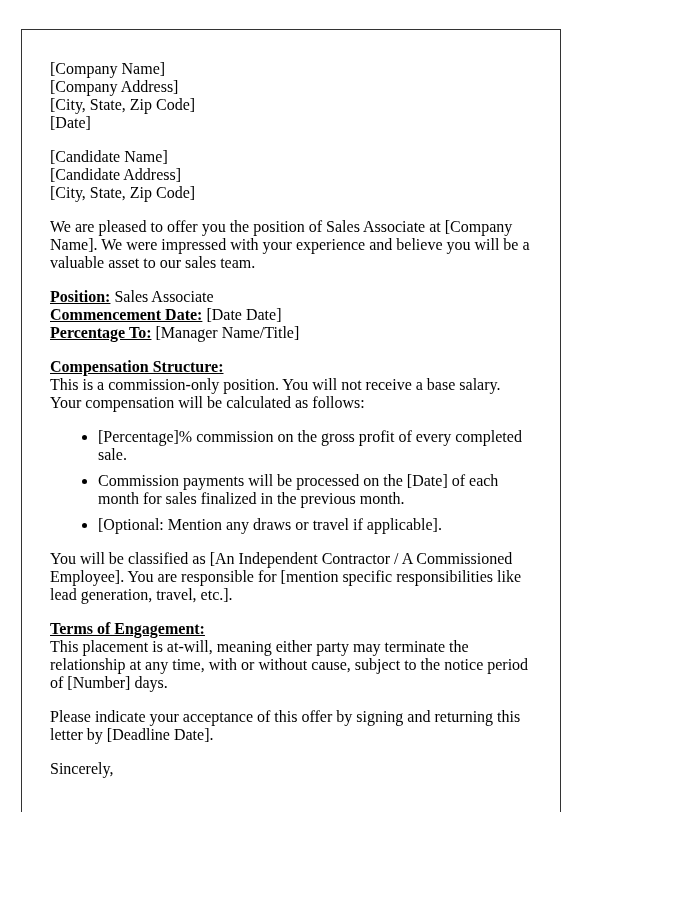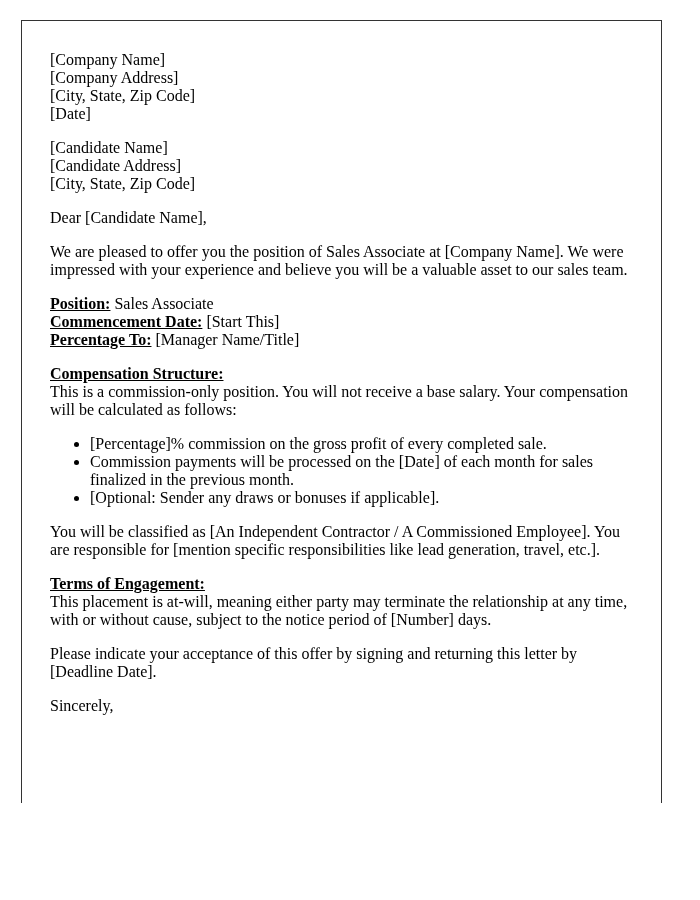--- a/index.html
+++ b/index.html
@@ -18,41 +18,41 @@
   .canvas {
     position: relative;
     width: 700px;
     height: 900px;
     background: var(--page-bg);
     overflow: hidden;
   }
   .page {
     position: absolute;
     left: 21px;
-    top: 20px;
-    width: 641px;
+    top: 29px;
+    width: 540px;
     height: 783px;
     background: var(--page-bg);
     border: 1px solid var(--page-border);
     border-bottom: none;
     padding: 14px 28px 0 28px;
     overflow: hidden;
     font-family: "Liberation Serif", "DejaVu Serif", serif;
     font-size: 16px;
     line-height: 18px;
     color: var(--text-color);
   }
   .block { margin: 16px 0; }
   .ln { display: block; }
   .bullets {
     margin: 16px 0;
     padding-left: 40px;
     list-style-type: disc;
   }
-  .bullets li { margin: 0; padding: 0; }
+  .bullets li { margin: 8px; padding: 0; }
   strong { font-weight: bold; text-decoration: underline; }
 </style>
 </head>
 <body>
 
 <div class="canvas">
   <div class="page">
 
     <p class="block">
       <span class="ln">[Company Name]</span>
@@ -60,39 +60,38 @@
       <span class="ln">[City, State, Zip Code]</span>
       <span class="ln">[Date]</span>
     </p>
 
     <p class="block">
       <span class="ln">[Candidate Name]</span>
       <span class="ln">[Candidate Address]</span>
       <span class="ln">[City, State, Zip Code]</span>
     </p>
 
-    <p class="block">Dear [Candidate Name],</p>
 
     <p class="block">We are pleased to offer you the position of Sales Associate at [Company Name]. We were impressed with your experience and believe you will be a valuable asset to our sales team.</p>
 
     <p class="block">
       <span class="ln"><strong>Position:</strong> <span>Sales Associate</span></span>
-      <span class="ln"><strong>Commencement Date:</strong> <span>[Start This]</span></span>
+      <span class="ln"><strong>Commencement Date:</strong> <span>[Date Date]</span></span>
       <span class="ln"><strong>Percentage To:</strong> <span>[Manager Name/Title]</span></span>
     </p>
 
     <p class="block">
       <strong class="ln">Compensation Structure:</strong>
       <span>This is a commission-only position. You will not receive a base salary. Your compensation will be calculated as follows:</span>
     </p>
 
     <ul class="bullets">
       <li>[Percentage]% commission on the gross profit of every completed sale.</li>
       <li>Commission payments will be processed on the [Date] of each month for sales finalized in the previous month.</li>
-      <li>[Optional: Sender any draws or bonuses if applicable].</li>
+      <li>[Optional: Mention any draws or travel if applicable].</li>
     </ul>
 
     <p class="block">
       <span>You will be classified as [An Independent Contractor / A Commissioned Employee]. You are responsible for [mention specific responsibilities like lead generation, travel, etc.].</span>
     </p>
 
     <p class="block">
       <strong class="ln">Terms of Engagement:</strong>
       <span>This placement is at-will, meaning either party may terminate the relationship at any time, with or without cause, subject to the notice period of [Number] days.</span>
     </p>

